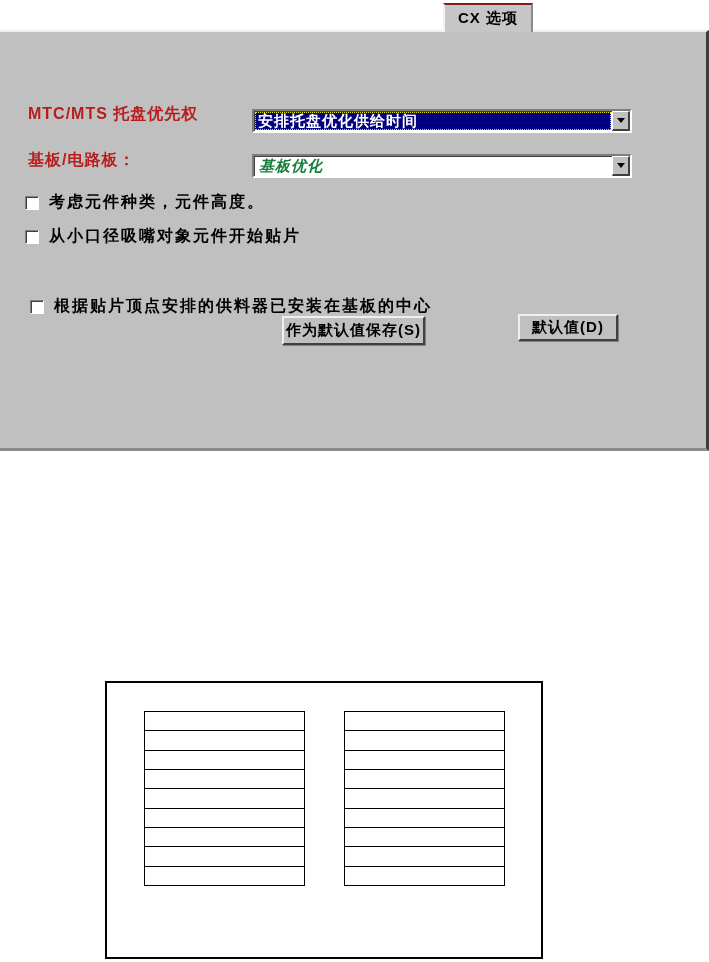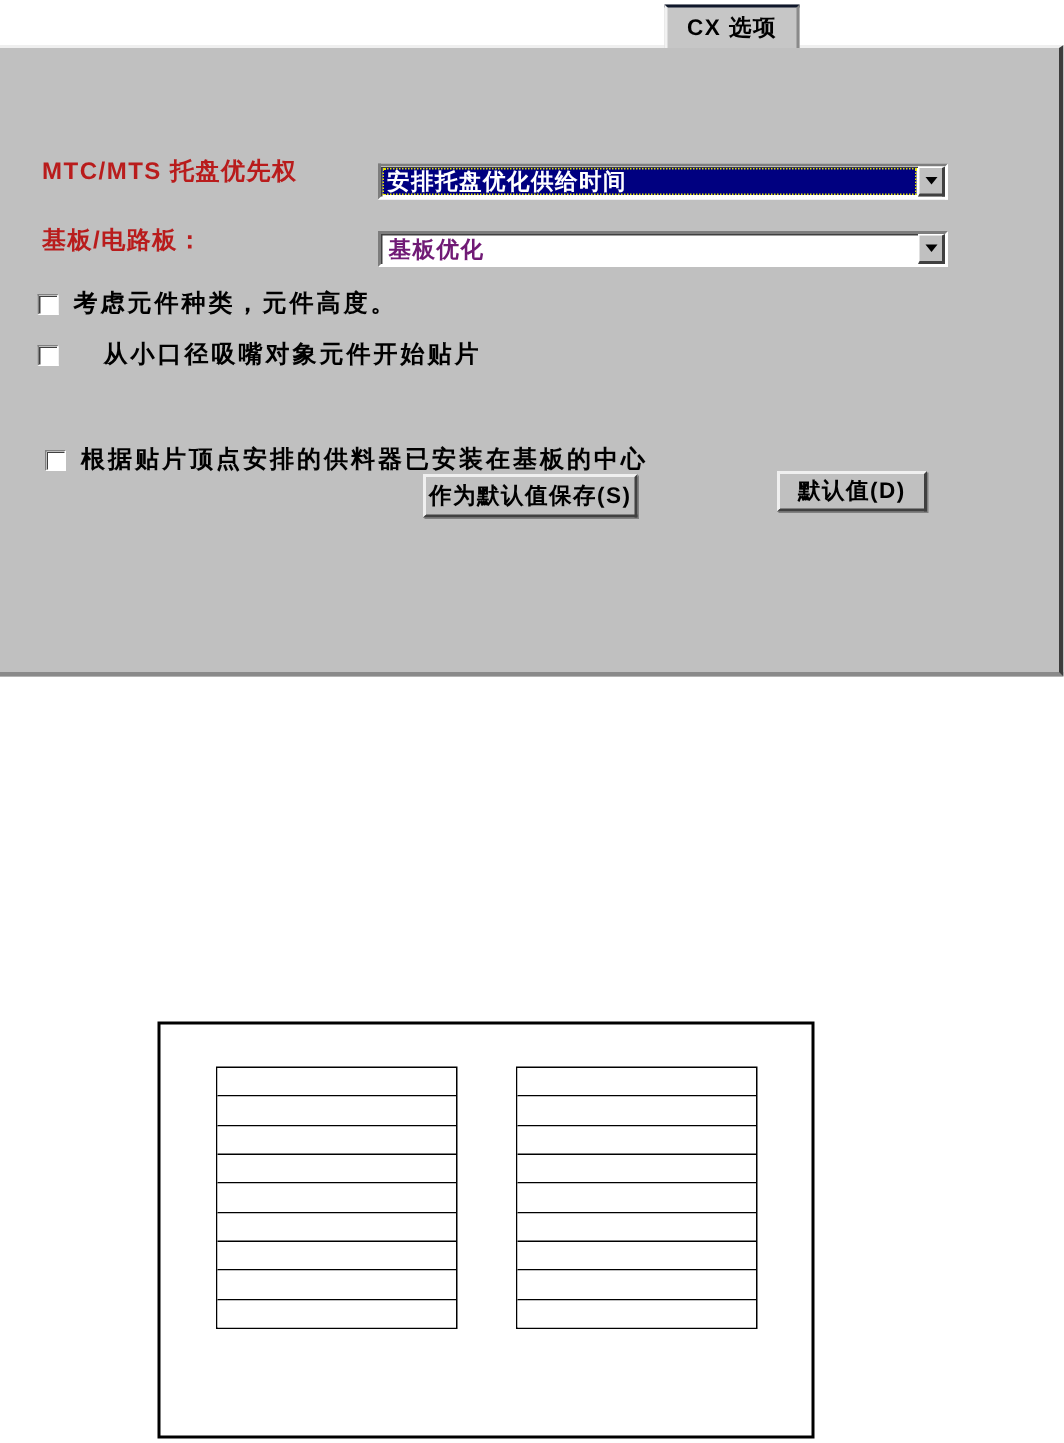--- a/index.html
+++ b/index.html
@@ -4,21 +4,21 @@
 <style>
   * { margin:0; padding:0; box-sizing:border-box; }
   html,body { width:709px; height:962px; background:#ffffff; position:relative;
               font-family:"Liberation Sans","DejaVu Sans",sans-serif; }
   .abs { position:absolute; }
 
   
   .tab {
     left:443px; top:3px; width:90px; height:29px;
     background:#c6c6c6;
-    border-top:2px solid #0f172a;
+    border-top:2px solid #7f1d1d;
     border-left:2px solid #f2f2f2;
     border-right:2px solid #8a8a8a;
     z-index:3;
     display:flex; align-items:center; justify-content:center;
     font-size:15px; font-weight:bold; color:#000;
     letter-spacing:1px;
   }
 
   
   .panel {
@@ -48,21 +48,21 @@
   .combo-text {
     position:absolute; left:1px; top:1px; right:19px; bottom:1px;
     display:flex; align-items:center; overflow:hidden;
     font-size:15px; font-weight:bold; letter-spacing:1px; white-space:nowrap;
   }
   .combo-text.selected {
     background:#000080; color:#ffffff;
     outline:1px dotted #e6e600; outline-offset:-1px;
     padding-left:3px;
   }
-  .combo-text.plain { color:#701a75; padding-left:4px; }
+  .combo-text.plain { color:#15803d; padding-left:4px;font-style:italic; }
   .combo-btn {
     position:absolute; right:0; top:0; width:18px; bottom:0;
     background:#c0c0c0;
     border-top:1px solid #ffffff; border-left:1px solid #ffffff;
     border-right:2px solid #404040; border-bottom:2px solid #404040;
     display:flex; align-items:center; justify-content:center;
   }
   .tri-down {
     width:0; height:0;
     border-left:4px solid transparent; border-right:4px solid transparent;
@@ -127,21 +127,21 @@
     <div class="combo-text plain">基板优化</div>
     <div class="combo-btn">
       <span class="tri-down"></span>
     </div>
   </div>
 
   <div class="abs cb-row" style="left:25px; top:160px;">
     <span class="cb-box"></span>
     <span class="cb-label">考虑元件种类，元件高度。</span>
   </div>
-  <div class="abs cb-row" style="left:25px; top:194px;gap:20px;">
+  <div class="abs cb-row" style="left:25px; top:194px;">
     <span class="cb-box"></span>
     <span class="cb-label">从小口径吸嘴对象元件开始贴片</span>
   </div>
   <div class="abs cb-row" style="left:30px; top:227px;margin-top:37px;">
     <span class="cb-box"></span>
     <span class="cb-label">根据贴片顶点安排的供料器已安装在基板的中心</span>
   </div>
 
   <div class="abs btn95" style="left:282px; top:284px; width:143px; height:29px;">作为默认值保存(S)</div>
   <div class="abs btn95" style="left:518px; top:282px; width:100px; height:27px;">默认值(D)</div>

